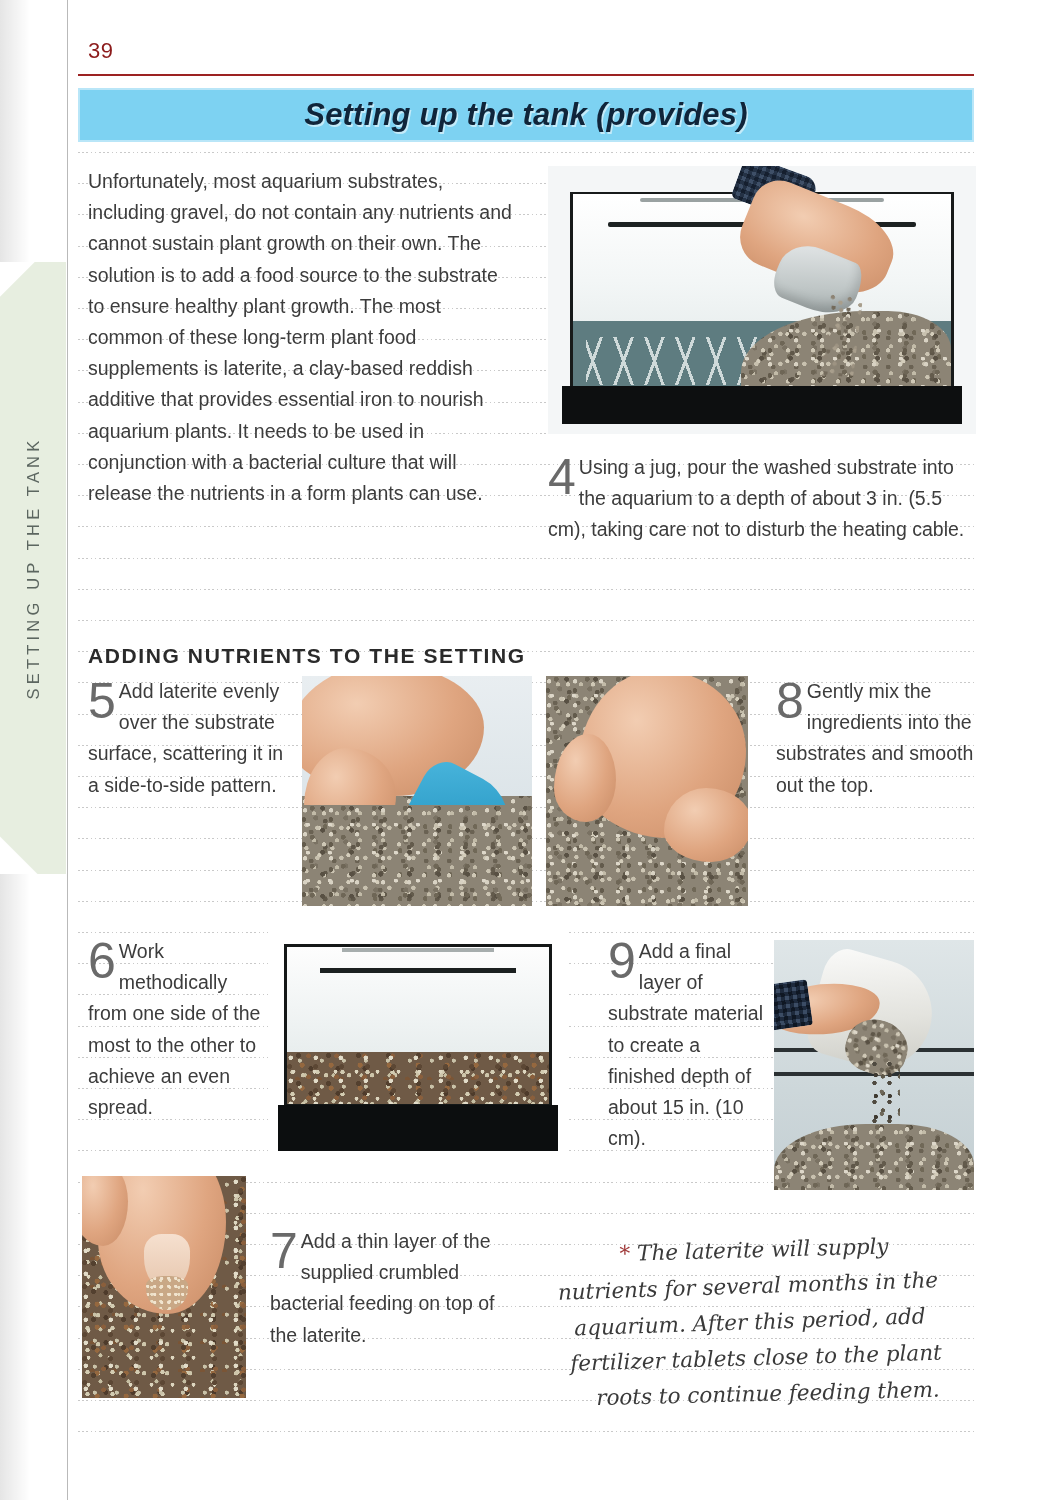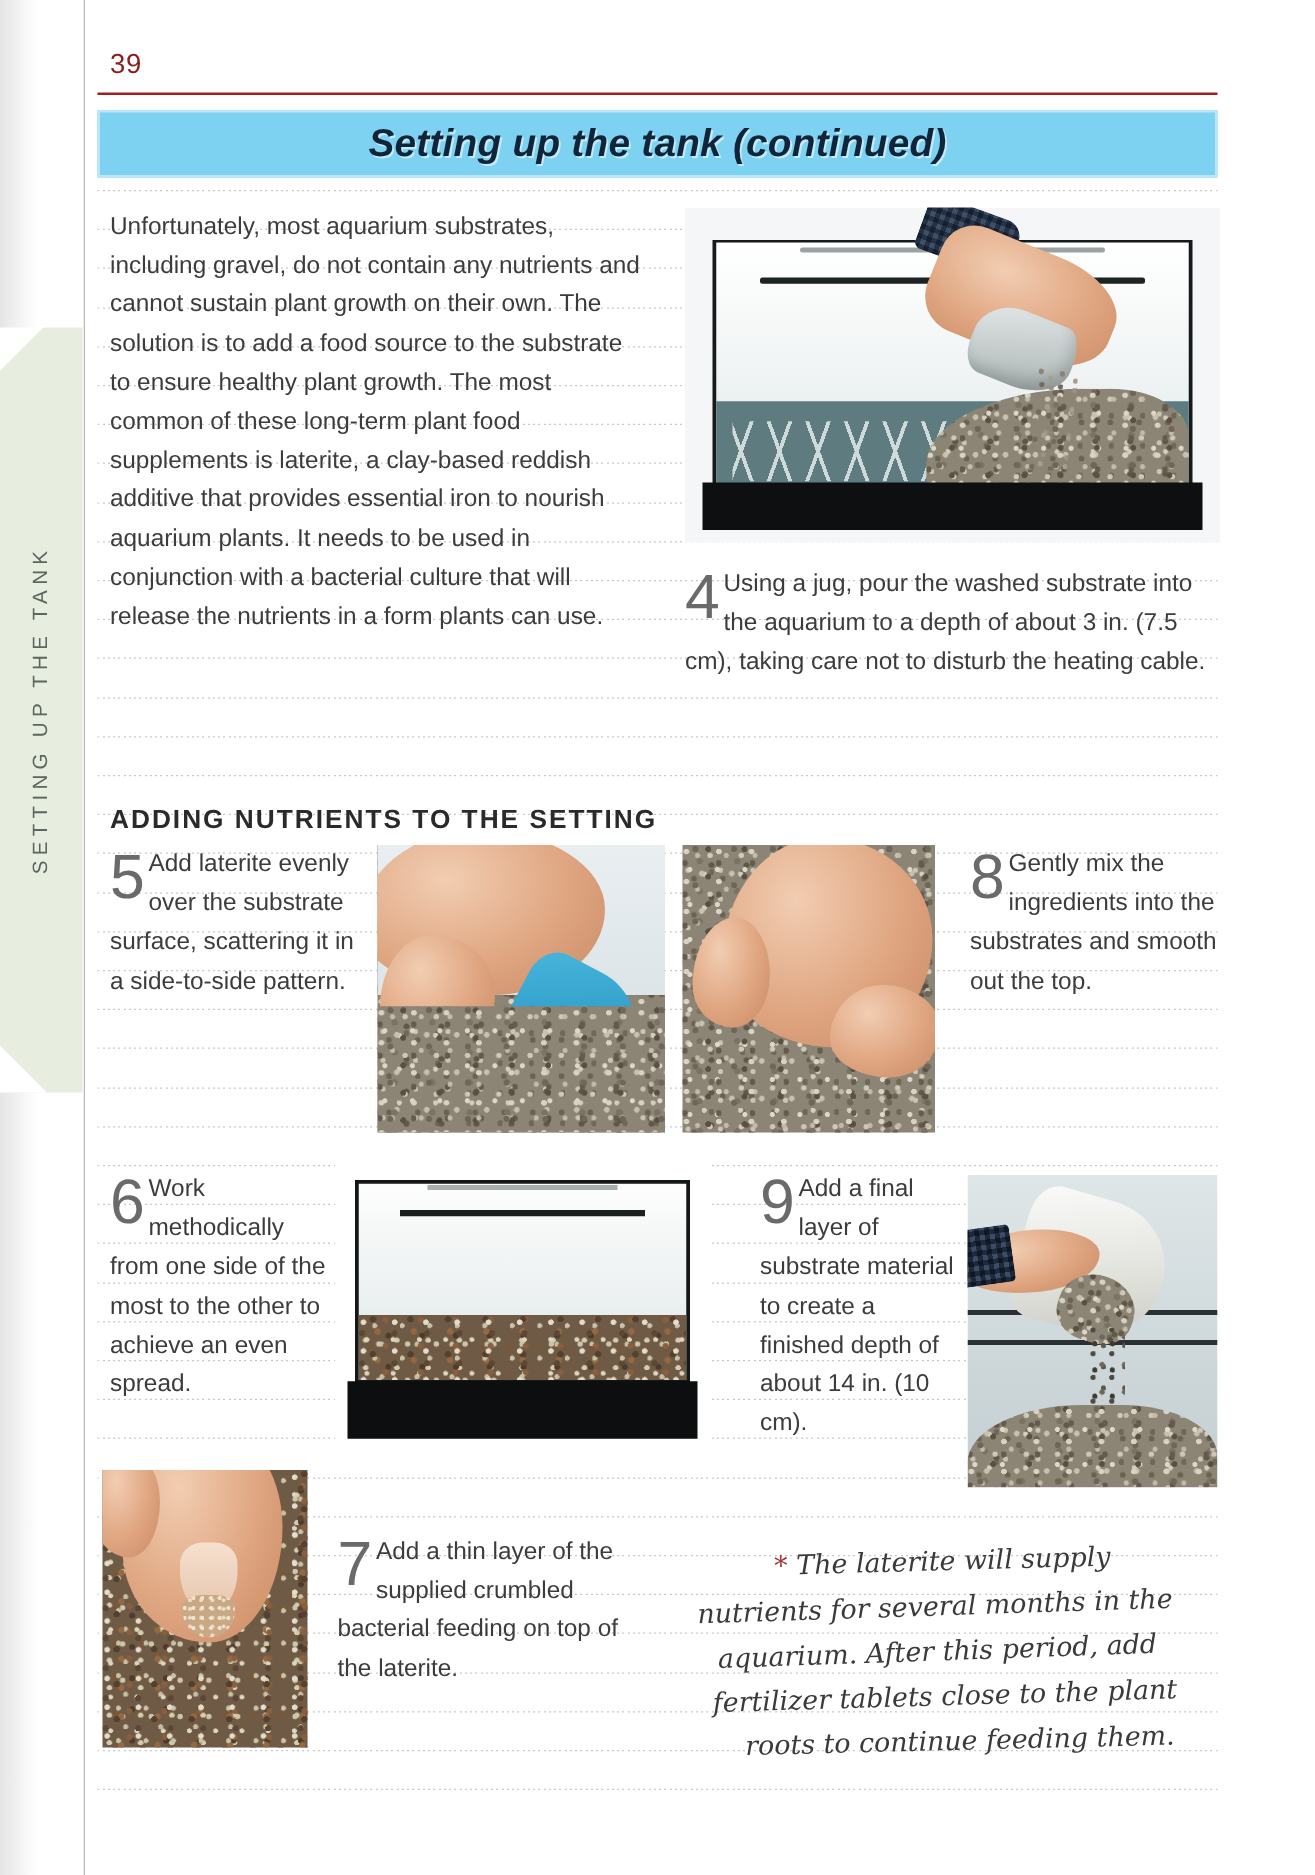--- a/index.html
+++ b/index.html
@@ -369,21 +369,21 @@
     <div class="rule" style="top: 1185.6px;"></div>
     <div class="rule" style="top: 1216.8px;"></div>
     <div class="rule" style="top: 1248px;"></div>
     <div class="rule" style="top: 1279.2px;"></div>
   </div>
 
 <div id="page-number">39</div>
 <div id="top-red-rule"></div>
 
 <div id="title-banner">
-  <span class="title-text">Setting up the tank (continued)</span>
+  <span class="title-text">Setting up the tank (provides)</span>
 </div>
 
 <div id="side-tab">
   <span class="tab-label">SETTING UP THE TANK</span>
 </div>
 <div id="side-rule"></div>
 
 <div class="body-col" id="intro-paragraph" style="left:88px; top:166px; width:430px;">
   <p>Unfortunately, most aquarium substrates, including gravel, do not contain any nutrients and cannot sustain plant growth on their own. The solution is to add a food source to the substrate to ensure healthy plant growth. The most common of these long-term plant food supplements is laterite, a clay-based reddish additive that provides essential iron to nourish aquarium plants. It needs to be used in conjunction with a bacterial culture that will release the nutrients in a form plants can use.</p>
 </div>
@@ -398,21 +398,21 @@
   <div class="gravel-pile gravel"></div>
   <div class="sleeve"></div>
   <div class="arm skin"></div>
   <div class="jug"></div>
   <div class="pour"></div>
   <div class="tank-base"></div>
 </div>
 
 <div class="step" id="step-4" style="left:548px; top:452px; width:430px;">
   <span class="num">4</span>
-  <span class="txt">Using a jug, pour the washed substrate into the aquarium to a depth of about 3 in. (7.5 cm), taking care not to disturb the heating cable.</span>
+  <span class="txt">Using a jug, pour the washed substrate into the aquarium to a depth of about 3 in. (5.5 cm), taking care not to disturb the heating cable.</span>
 </div>
 
 <div id="section-heading">ADDING NUTRIENTS TO THE SETTING</div>
 
 <div class="step" id="step-5" style="left:88px; top:676px; width:200px;">
   <span class="num">5</span>
   <span class="txt">Add laterite evenly over the substrate surface, scattering it in a side-to-side pattern.</span>
 </div>
 
 <div class="photo gravel" id="photo-step5" style="left:302px; top:676px; width:230px; height:230px;">
@@ -449,21 +449,21 @@
   <div style="position:absolute;inset:0;background:#ffffff;"></div>
   <div class="glass"></div>
   <div class="topbar2"></div>
   <div class="topbar"></div>
   <div class="sub gravel-laterite"></div>
   <div class="base"></div>
 </div>
 
 <div class="step" id="step-9" style="left:608px; top:936px; width:158px;">
   <span class="num">9</span>
-  <span class="txt">Add a final layer of substrate material to create a finished depth of about 14 in. (10 cm).</span>
+  <span class="txt">Add a final layer of substrate material to create a finished depth of about 15 in. (10 cm).</span>
 </div>
 
 <div class="photo" id="photo-step9" style="left:774px; top:940px; width:200px; height:250px;">
   <div style="position:absolute;inset:0;background:linear-gradient(180deg,#dfe6e8 0%,#cdd7da 60%,#c4cfd3 100%);"></div>
   <div style="position:absolute;left:0;right:0;top:108px;height:4px;background:#2b3133;"></div>
   <div style="position:absolute;left:0;right:0;top:132px;height:4px;background:#2b3133;"></div>
   <div style="position:absolute;left:40px;top:18px;width:118px;height:108px;
               background:linear-gradient(160deg,#fbfbfa 0%,#e3e3de 55%,#c9c9c2 100%);
               border-radius:18% 46% 46% 18% / 26% 50% 50% 24%;
               transform:rotate(16deg);"></div>

